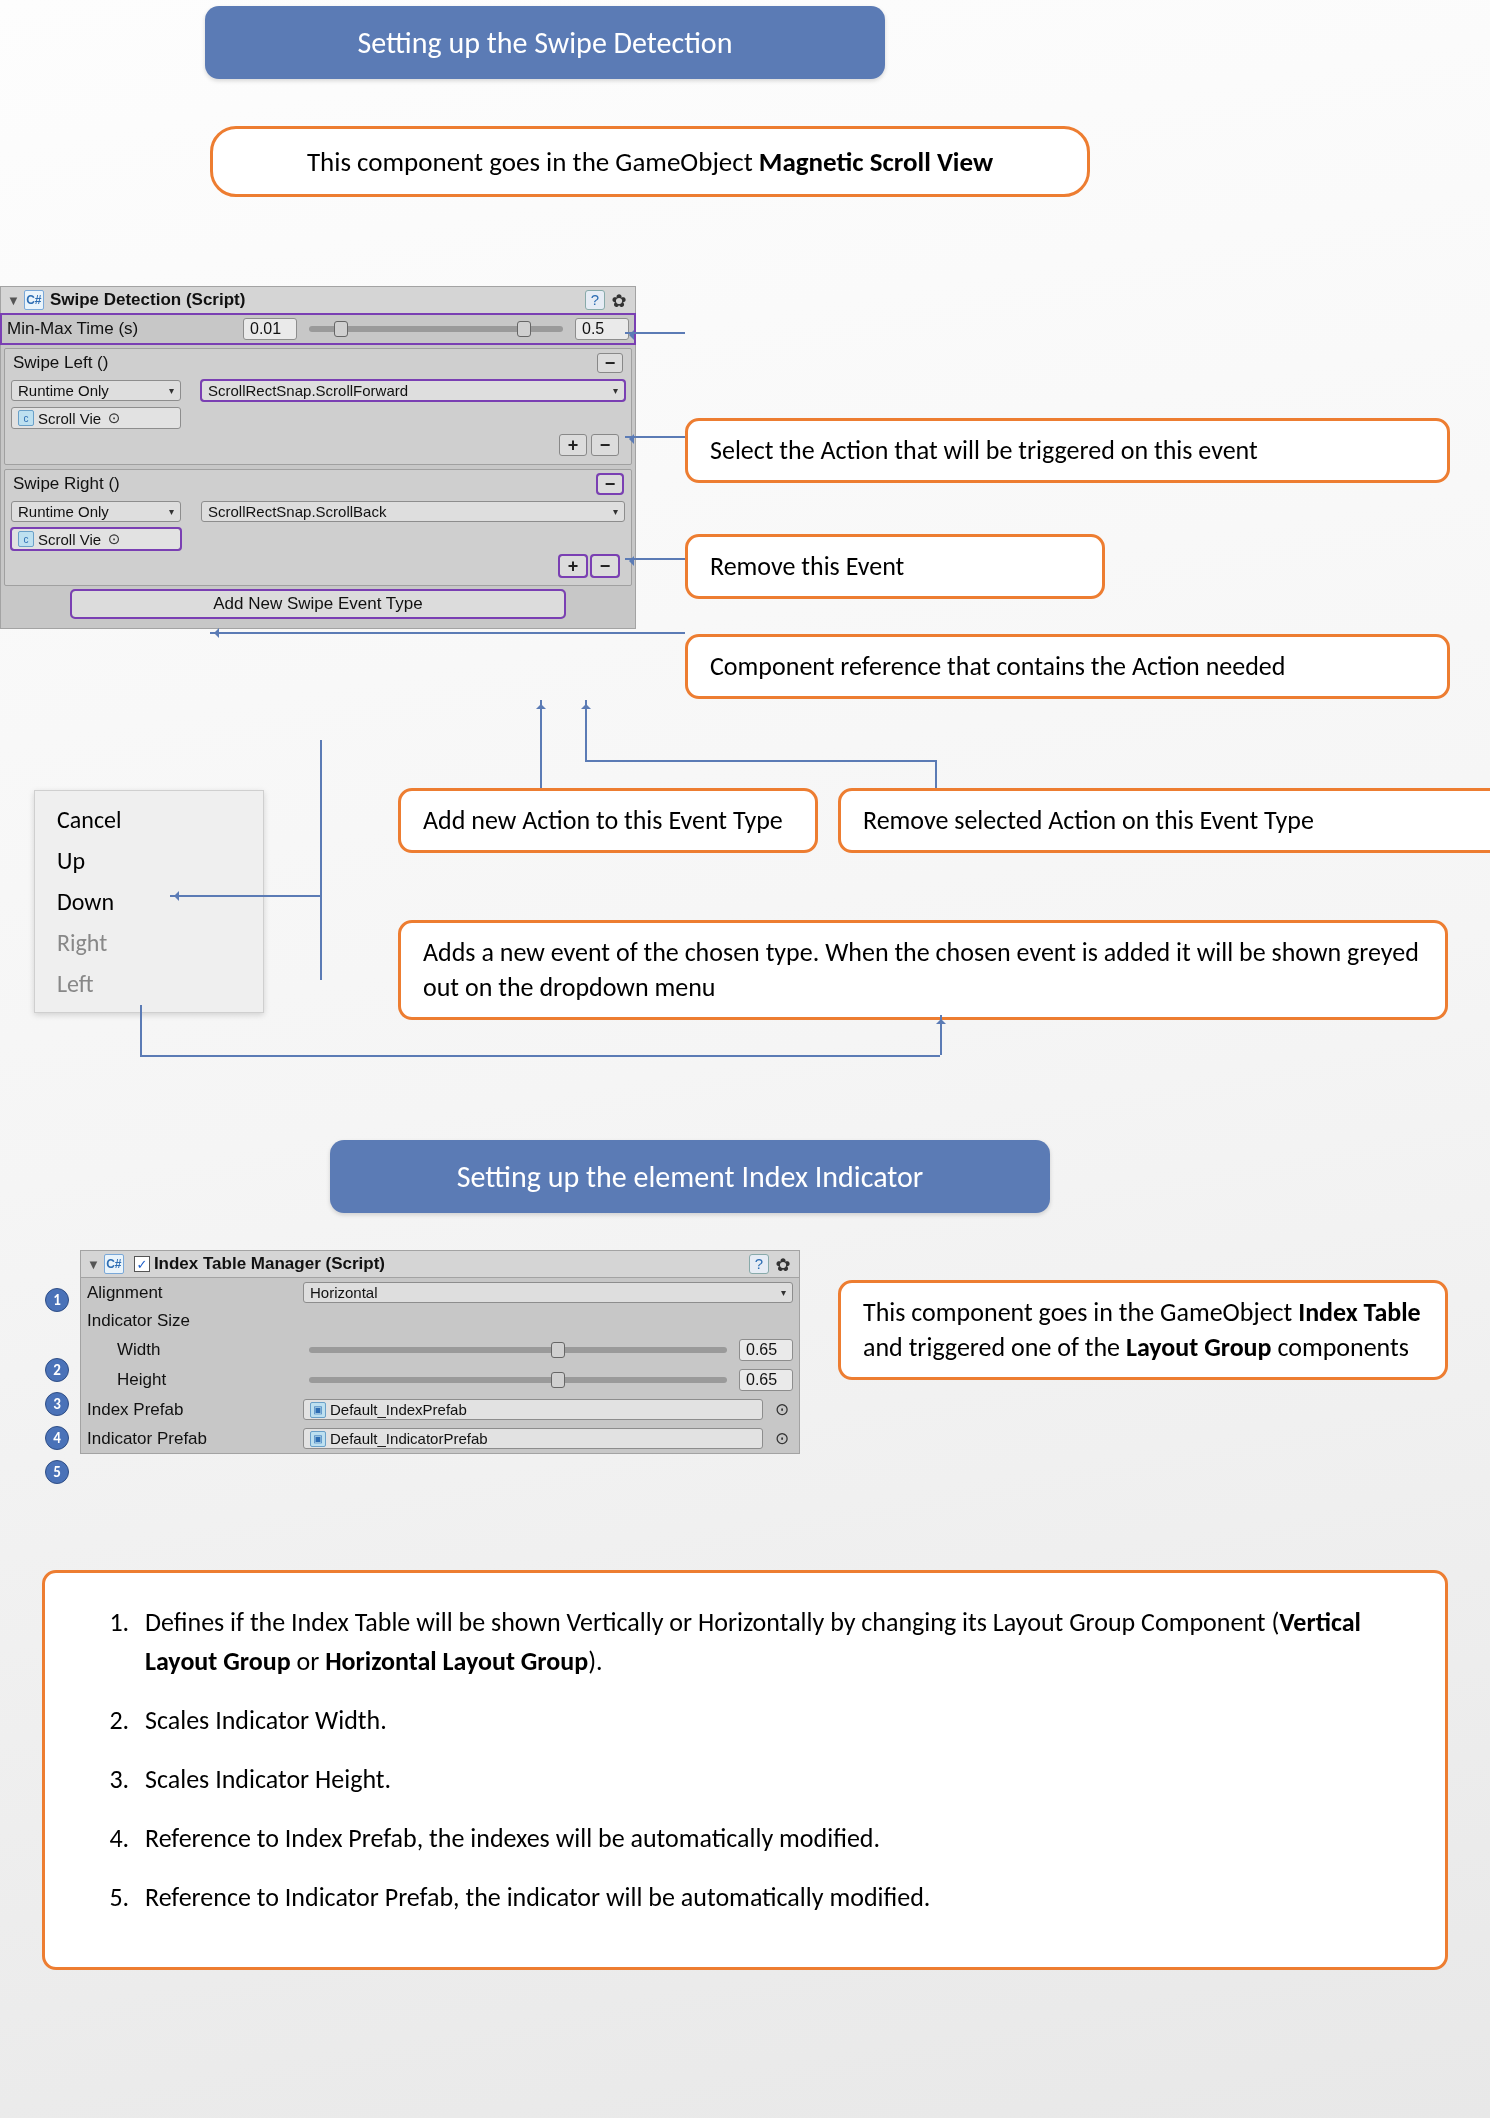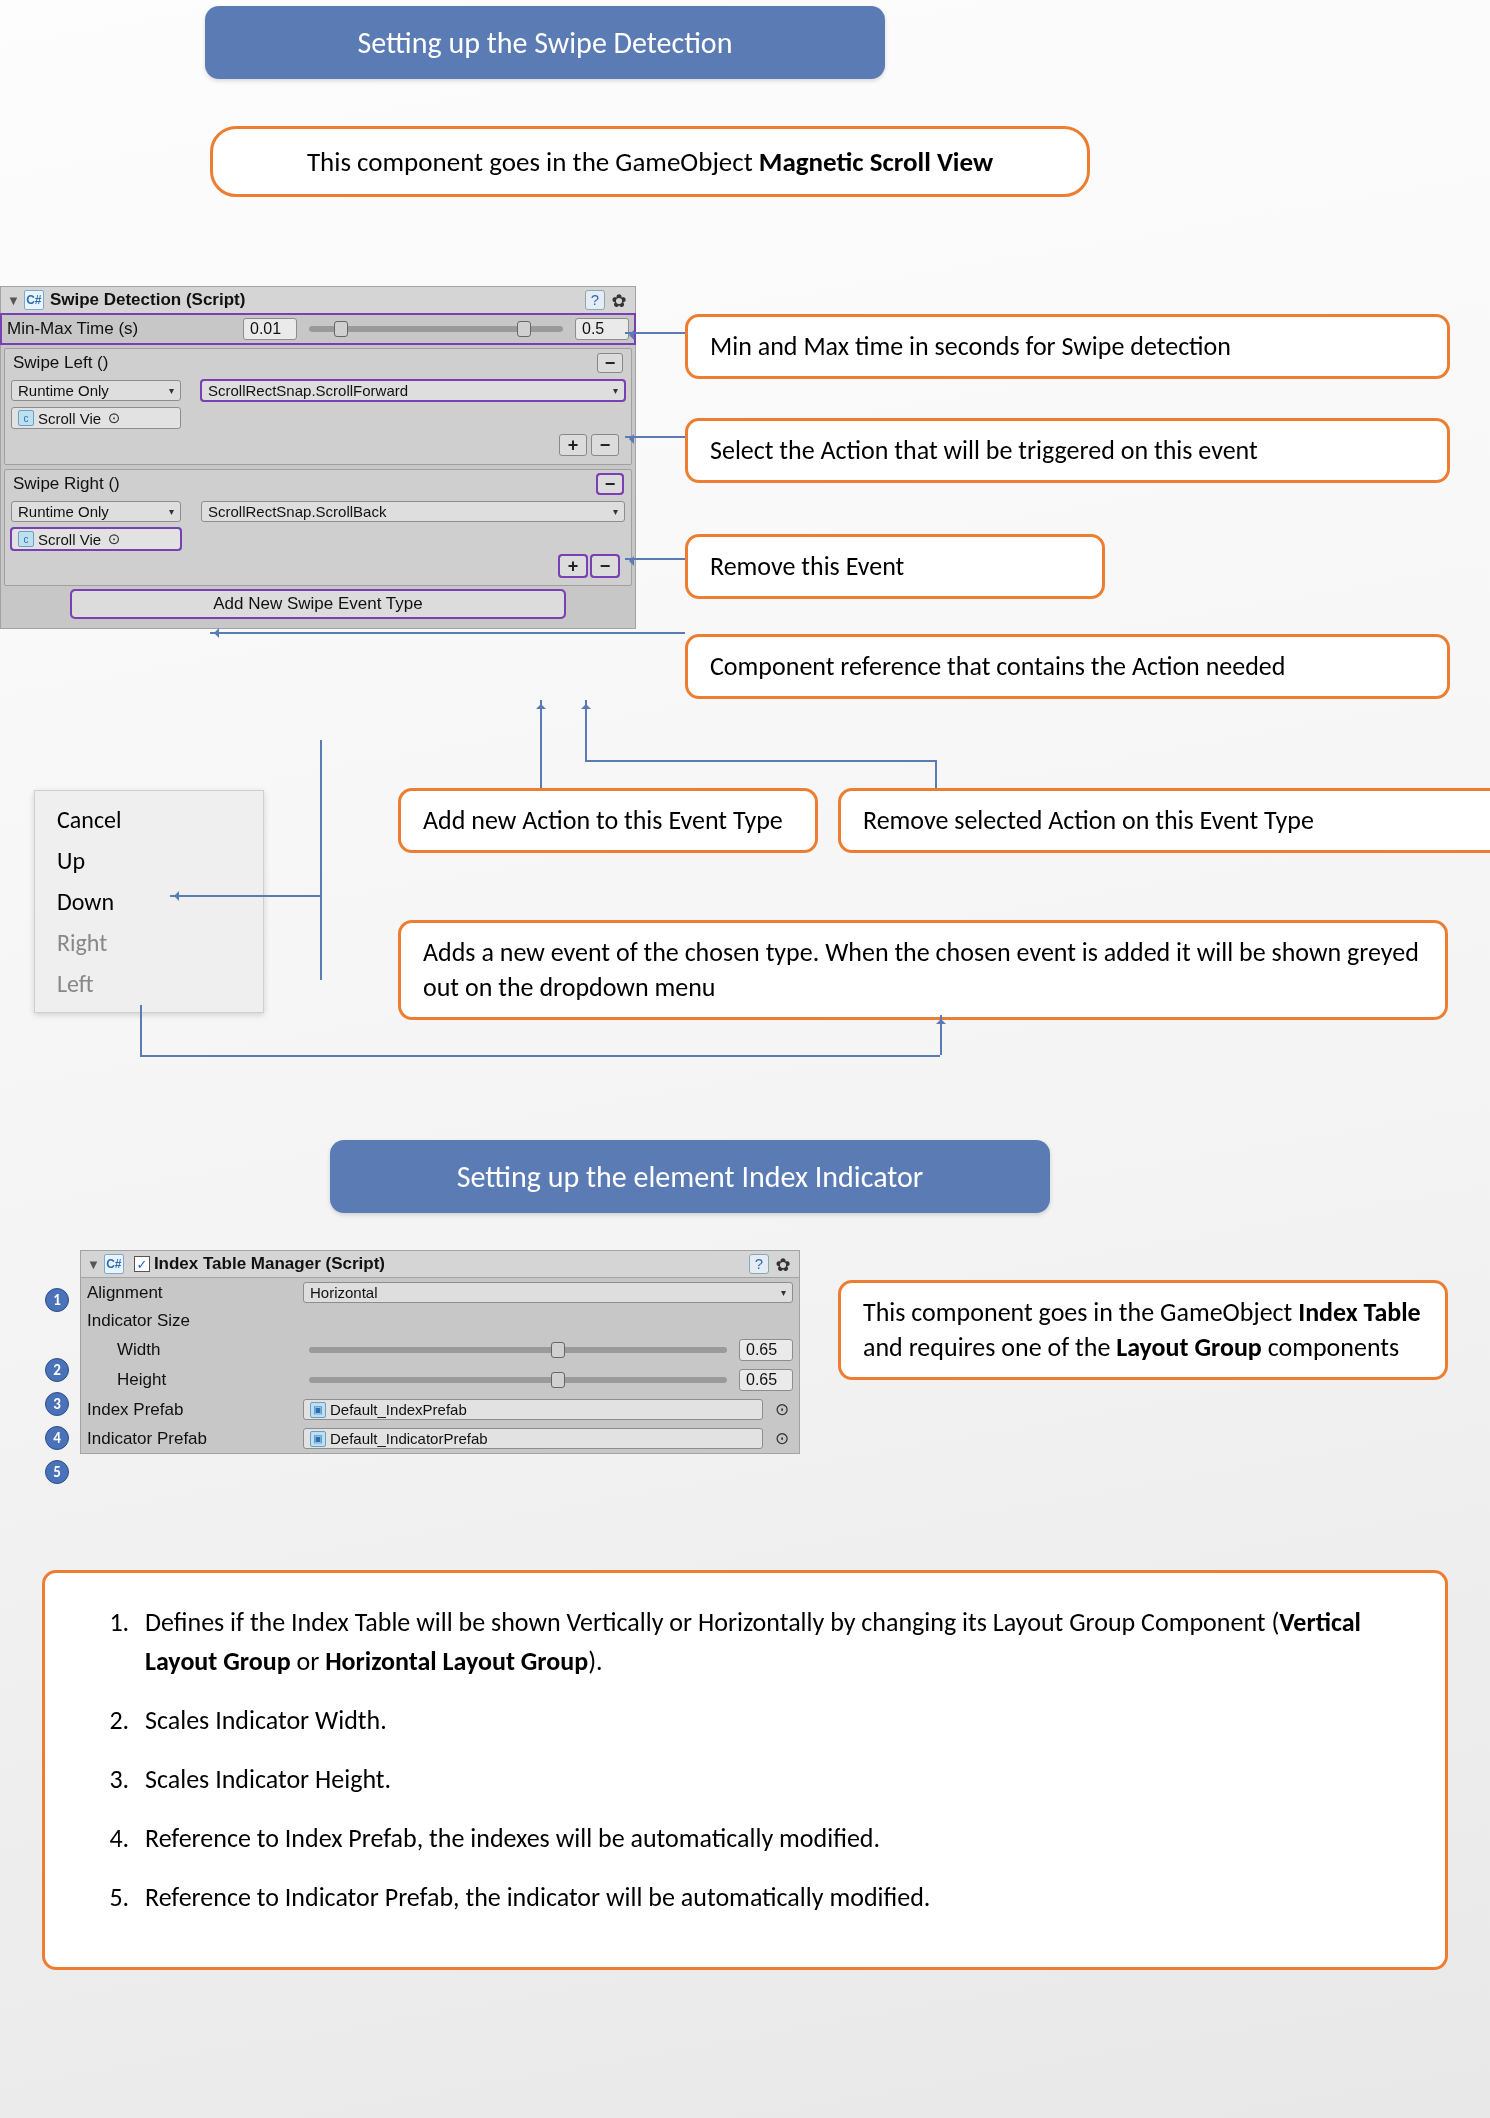--- a/index.html
+++ b/index.html
@@ -269,21 +269,20 @@
       </div>
       <div class="pm-row">
         <span class="pm-btn hl-purple">+</span>
         <span class="pm-btn hl-purple">−</span>
       </div>
     </div>
 
     <span class="add-event-btn hl-purple">Add New Swipe Event Type</span>
   </div>
 
-  <div class="callout" style="left:685px; top:314px; width:765px;">Min and Max time in seconds for Swipe detection</div>
 
   <div class="callout" style="left:685px; top:418px; width:765px;">Select the Action that will be triggered on this event</div>
 
   <div class="callout" style="left:685px; top:534px; width:420px;">Remove this Event</div>
 
   <div class="callout" style="left:685px; top:634px; width:765px;">Component reference that contains the Action needed</div>
 
   <div class="callout" style="left:398px; top:788px; width:420px;">Add new Action to this Event Type</div>
 
   <div class="callout" style="left:838px; top:788px; width:736px;">Remove selected Action on this Event Type</div>
@@ -372,21 +371,21 @@
     </div>
   </div>
 
   <div class="num-badge" style="left:45px; top:1288px">1</div>
   <div class="num-badge" style="left:45px; top:1358px">2</div>
   <div class="num-badge" style="left:45px; top:1392px">3</div>
   <div class="num-badge" style="left:45px; top:1426px">4</div>
   <div class="num-badge" style="left:45px; top:1460px">5</div>
 
   <div class="callout" style="left:838px; top:1280px; width:610px;">
-    <span>This component goes in the GameObject </span><b>Index Table</b><span> and requires one of the </span><b>Layout Group</b><span> components</span>
+    <span>This component goes in the GameObject </span><b>Index Table</b><span> and triggered one of the </span><b>Layout Group</b><span> components</span>
   </div>
 
   <div class="num-list" style="left:42px; top:1570px; width:1406px;">
     <ol>
       <li>
         <span>Defines if the Index Table will be shown Vertically or Horizontally by changing its Layout Group Component (</span><b>Vertical Layout Group</b><span> or </span><b>Horizontal Layout Group</b><span>).</span>
       </li>
       <li>Scales Indicator Width.</li>
       <li>Scales Indicator Height.</li>
       <li>Reference to Index Prefab, the indexes will be automatically modified.</li>

